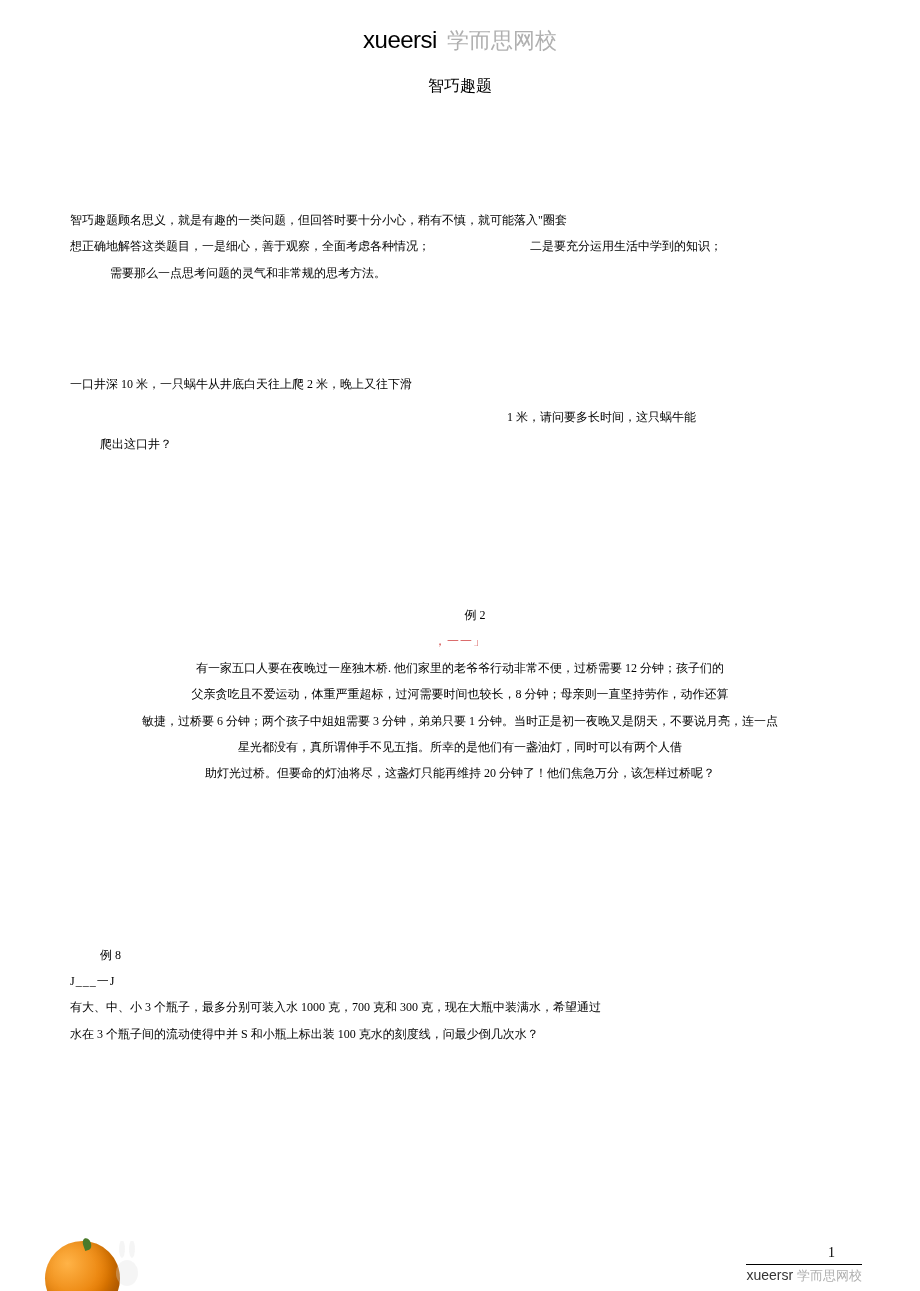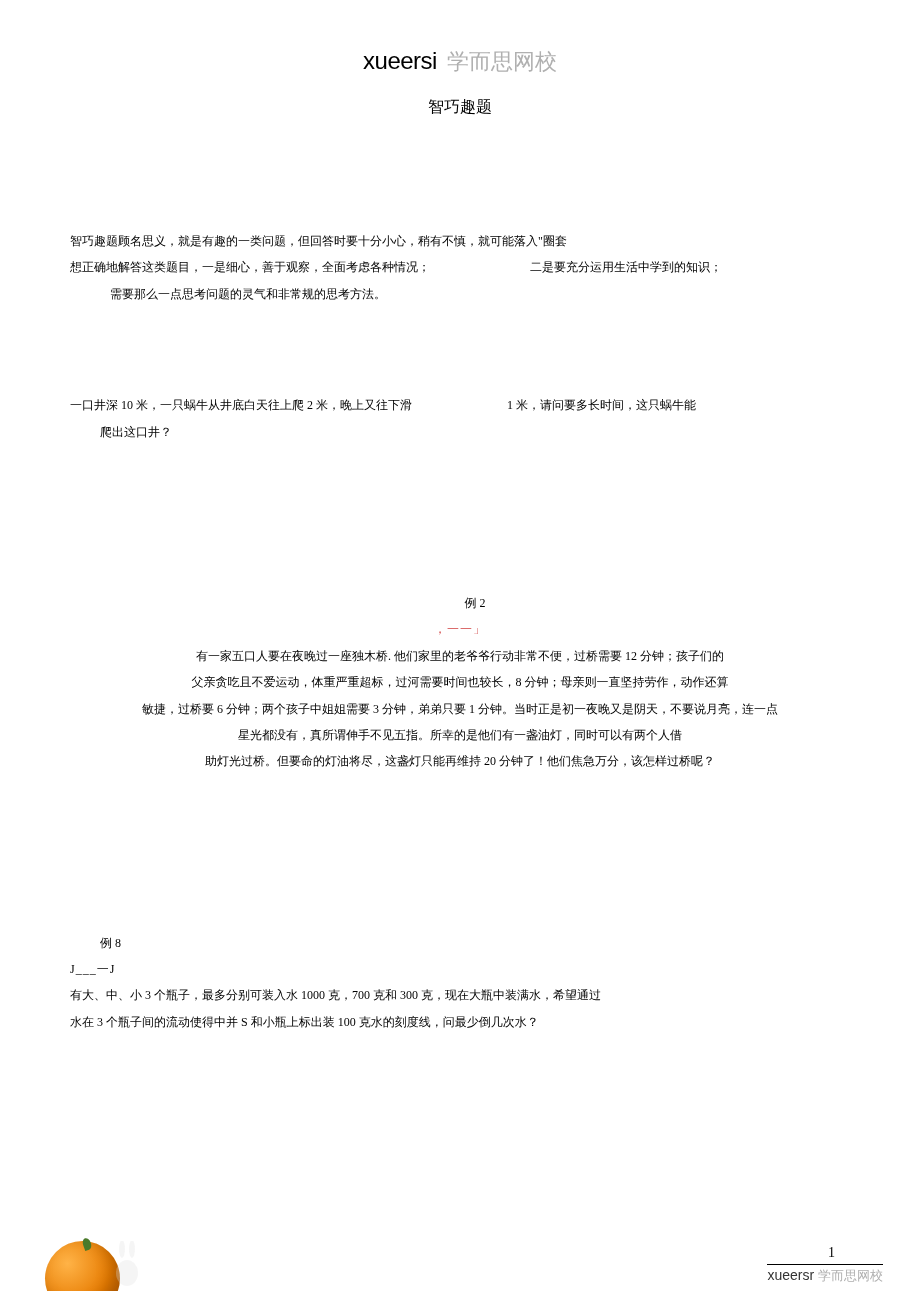--- a/index.html
+++ b/index.html
@@ -10,21 +10,21 @@
     body {
       width: 920px;
       height: 1291px;
       background: #ffffff;
       font-family: "Microsoft YaHei", "SimSun", serif;
       position: relative;
       color: #000000;
     }
     .header {
       text-align: center;
-      padding-top: 47px;
+      padding-top: 26px;
     }
     .brand {
       font-size: 24px;
       font-weight: normal;
     }
     .brand-en {
       font-family: Arial, sans-serif;
       letter-spacing: -0.5px;
     }
     .brand-cn {
@@ -64,20 +64,21 @@
       margin-top: 85px;
     }
     .ex1-line1 {
       display: flex;
     }
     .ex1-left {
       flex: 0 0 auto;
     }
     .ex1-right {
       margin-left: 95px;
+      margin-top: 33px;
     }
     .ex1-line2 {
       padding-left: 30px;
     }
     .example-label {
       padding-left: 30px;
       margin-top: 0;
     }
     .marker-red {
       color: #d04040;
@@ -137,21 +138,21 @@
       opacity: 0.3;
     }
     .footer-page {
       position: absolute;
       right: 85px;
       bottom: 30px;
       font-size: 14px;
     }
     .footer-brand {
       position: absolute;
-      right: 37px;
+      right: 58px;
       bottom: 6px;
       font-family: Arial, sans-serif;
       font-size: 14px;
       color: #333333;
       border-top: 1.5px solid #000000;
       padding-top: 2px;
     }
     .footer-brand-cn {
       color: #b0b0b0;
       font-size: 13px;

